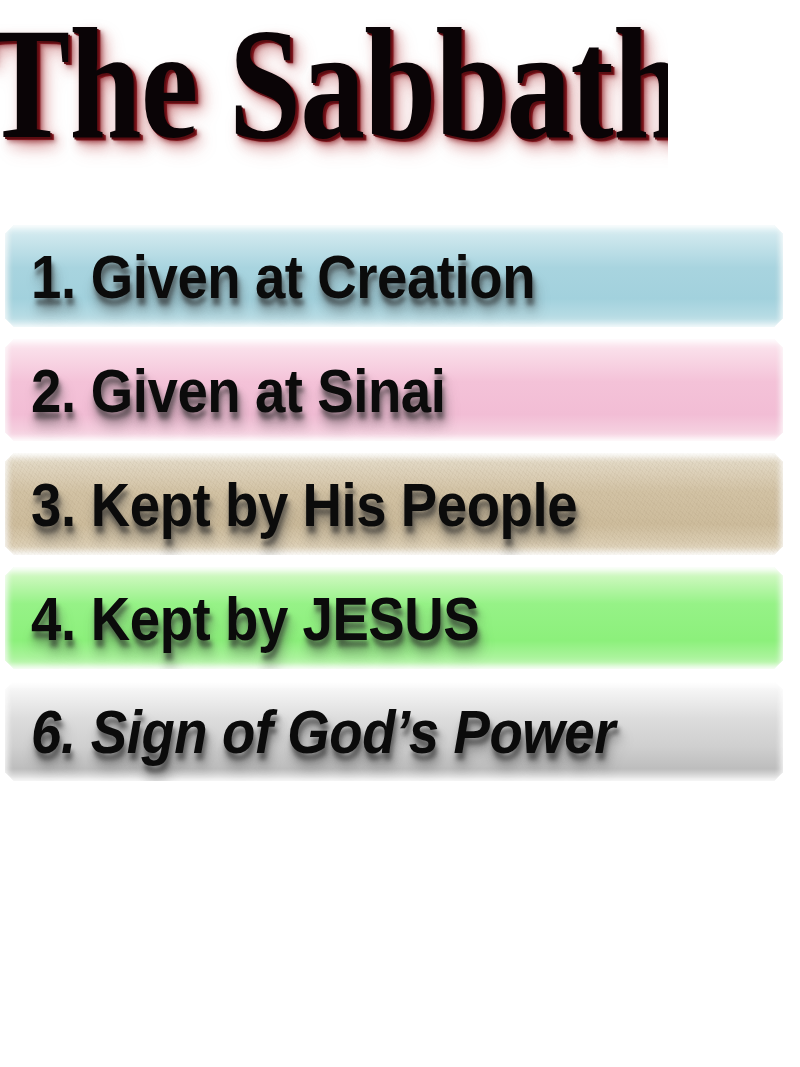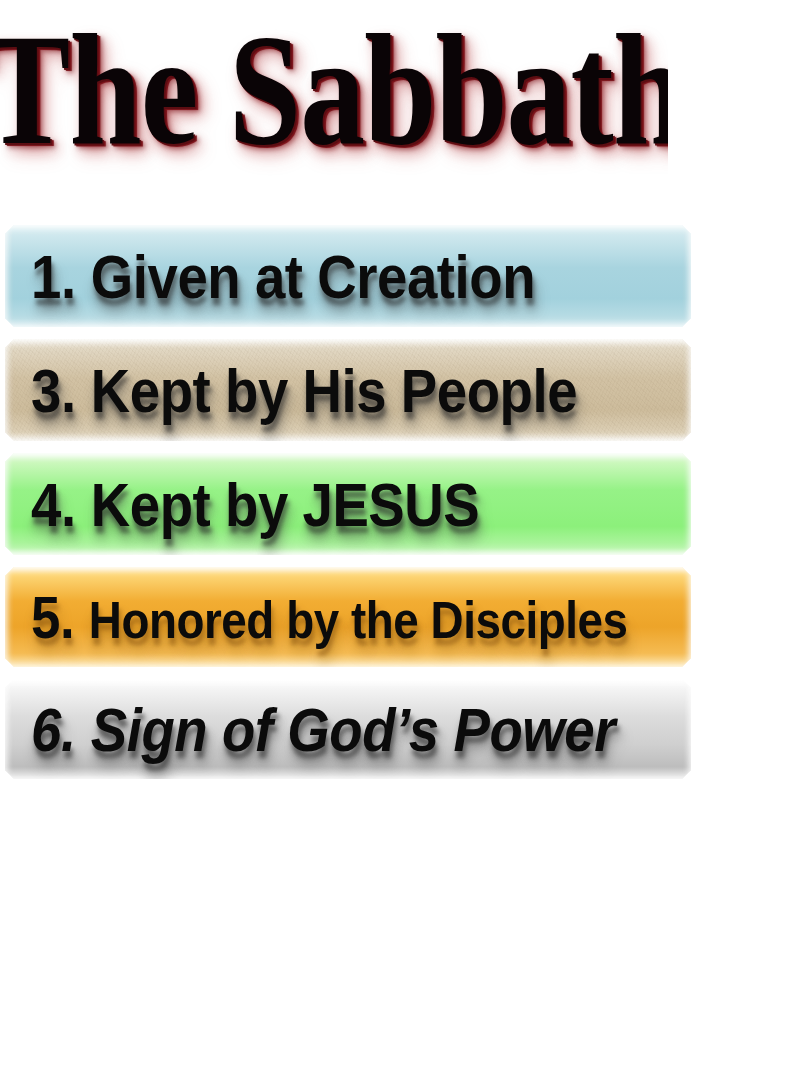--- a/index.html
+++ b/index.html
@@ -24,21 +24,20 @@
   }
 
   
   .title-block {
     position: relative;
     height: 225px;
     width: 668px;
     display: flex;
     align-items: flex-start;
     justify-content: center;
-    padding-top: 6px;
     box-sizing: border-box;
     overflow: hidden;
   }
   .title-text {
     font-family: "Liberation Serif", "DejaVu Serif", serif;
     font-weight: bold;
     font-size: 158px;
     line-height: 1.06;
     letter-spacing: -1px;
     color: #0a0406;
@@ -56,21 +55,21 @@
   
   .bars {
     position: relative;
     width: 800px;
     padding: 0 5px 6px 5px;
     box-sizing: border-box;
   }
 
   .bar {
     position: relative;
-    width: 686px;
+    width: 778px;
     margin: 0 0 12px 0;
     box-sizing: border-box;
     overflow: hidden;
     display: flex;
     align-items: center;
   }
 
   
   .bar-inner {
     position: relative;
@@ -198,47 +197,47 @@
 
     <div class="bar c-blue h-tall">
       <div class="bar-inner">
         <div class="bar-label sz-lg">
           <span class="num">1.</span>
           <span class="txt">Given at Creation</span>
         </div>
       </div>
     </div>
 
+    <div class="bar c-pink h-tall">
+      <div class="bar-inner">
+        <div class="bar-label sz-lg">
+          <span class="num">2.</span>
+          <span class="txt">Given at Sinai</span>
+        </div>
+      </div>
+    </div>
 
     <div class="bar c-tan h-tall">
       <div class="bar-inner">
         <div class="bar-label sz-lg">
           <span class="num">3.</span>
           <span class="txt">Kept by His People</span>
         </div>
       </div>
     </div>
 
     <div class="bar c-green h-tall">
       <div class="bar-inner">
         <div class="bar-label sz-lg">
           <span class="num">4.</span>
           <span class="txt">Kept by JESUS</span>
         </div>
       </div>
     </div>
 
-    <div class="bar c-orange h-mid">
-      <div class="bar-inner">
-        <div class="bar-label sz-sm">
-          <span class="num">5.</span>
-          <span class="txt">Honored by the Disciples</span>
-        </div>
-      </div>
-    </div>
 
     <div class="bar c-grey h-mid">
       <div class="bar-inner">
         <div class="bar-label sz-lg">
           <span class="num">6.</span>
           <span class="txt">Sign of God’s Power</span>
         </div>
       </div>
     </div>
 

